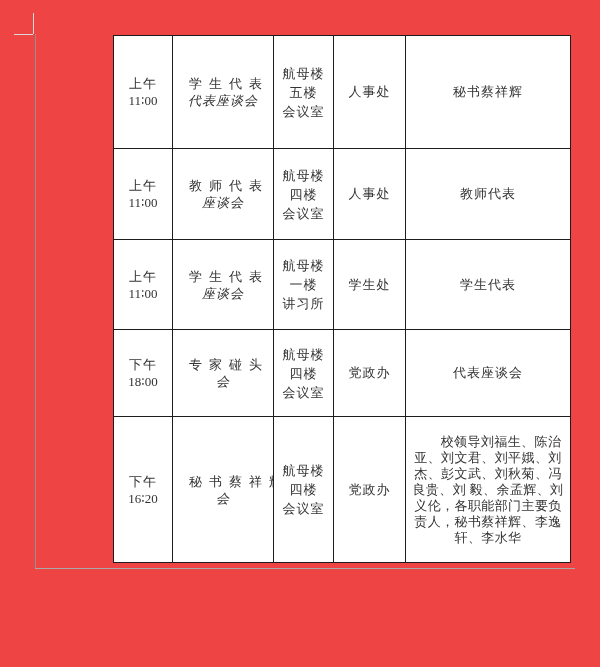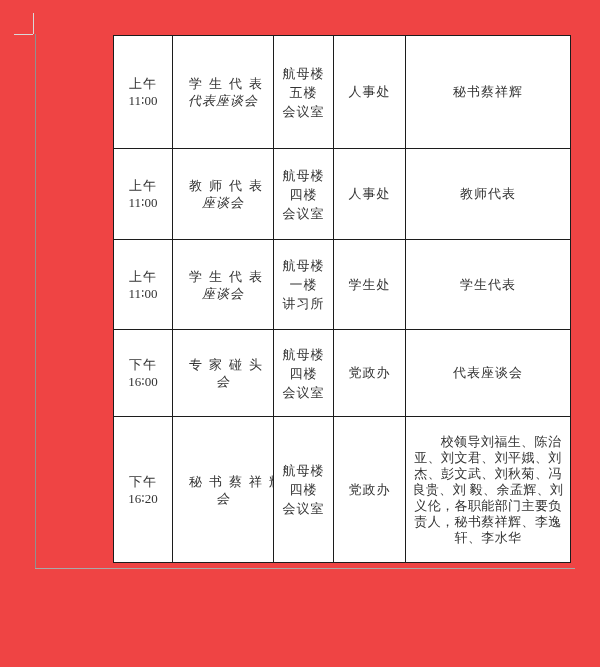--- a/index.html
+++ b/index.html
@@ -123,21 +123,21 @@
           <span>一楼</span>
           <span>讲习所</span>
         </td>
         <td class="dept-cell">学生处</td>
         <td class="part-cell">学生代表</td>
       </tr>
 
       <tr style="height:87px">
         <td class="time-cell">
           <span>下午</span><br>
-          <span class="num">16∶00</span>
+          <span class="num">18∶00</span>
         </td>
         <td class="event-cell">
           <span class="event-line1">专家碰头</span>
           <span class="event-line2">会</span>
         </td>
         <td class="loc-cell">
           <span>航母楼</span>
           <span>四楼</span>
           <span>会议室</span>
         </td>

